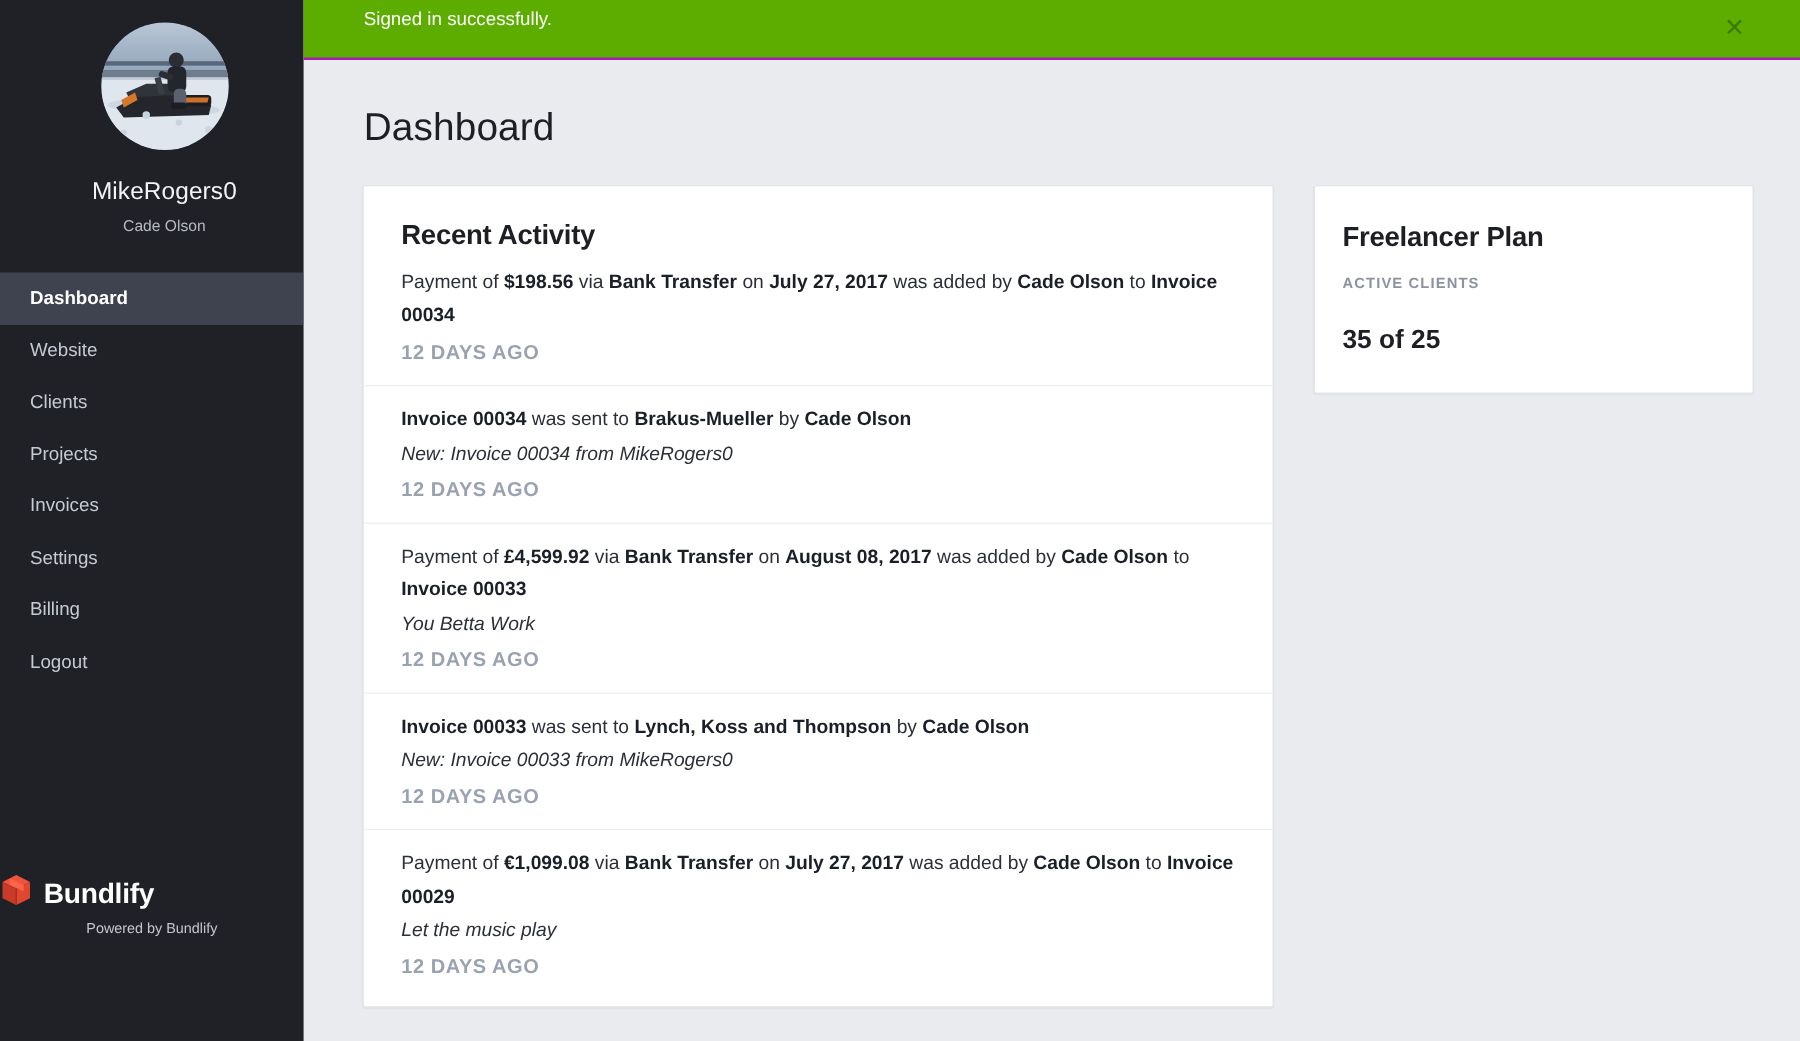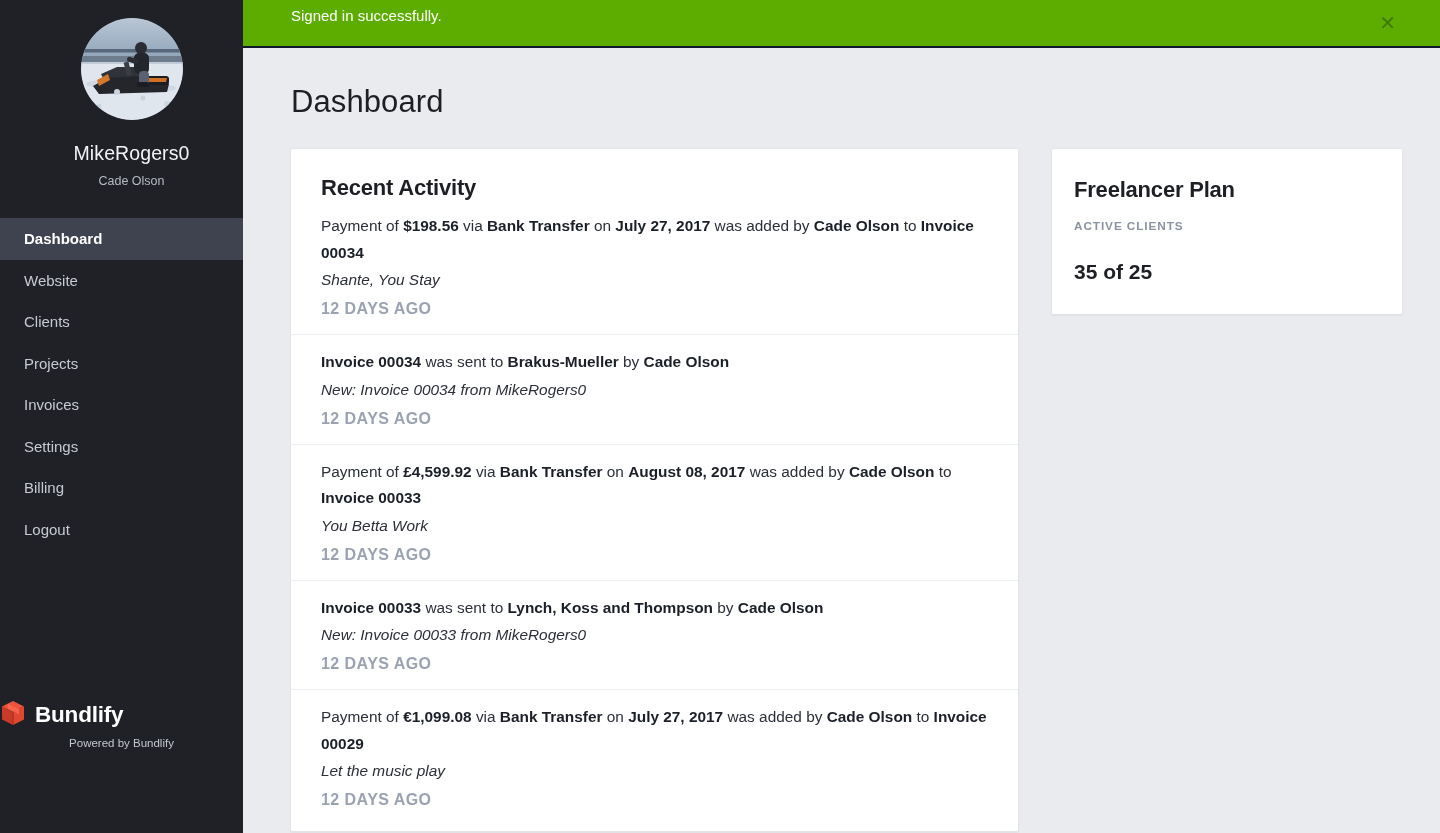--- a/index.html
+++ b/index.html
@@ -58,21 +58,21 @@
     font-size: 22.5px; color: #ffffff; font-weight: 700; letter-spacing: -.2px;
   }
   .brand-sub {
     margin-top: 7px; font-size: 11.5px; color: #c3c7cf;
   }
 
   
   .main { flex: 1 1 auto; position: relative; background: #eaebee; height: 833px; }
   .flash {
     height: 48px; background: #5cad00;
-    border-bottom: 2px solid #0f172a;
+    border-bottom: 2px solid #a21caf;
     display: flex; align-items: center;
     padding: 0 22px 15px 48px;
     position: relative;
   }
   .flash-text { color: #ffffff; font-size: 15px; }
   .flash-close {
     position: absolute; right: 44px; top: 50%; transform: translateY(-50%);
     color: #3f7a00; font-size: 20px; line-height: 1; cursor: pointer;
     font-weight: 400;
   }
@@ -216,21 +216,20 @@
     </div>
 
     <h1 class="page-title">Dashboard</h1>
 
     <div class="columns">
       <div class="card card-activity">
         <div class="card-head">Recent Activity</div>
         <div id="activity-list">
             <div class="activity first">
               <div class="act-line"><span>Payment of </span><b>$198.56</b><span> via </span><b>Bank Transfer</b><span> on </span><b>July 27, 2017</b><span> was added by </span><b>Cade Olson</b><span> to </span><b>Invoice 00034</b></div>
-              <div class="act-note">Shante, You Stay</div>
               <div class="act-time">12 DAYS AGO</div>
             </div>
             <div class="activity">
               <div class="act-line"><b>Invoice 00034</b><span> was sent to </span><b>Brakus-Mueller</b><span> by </span><b>Cade Olson</b></div>
               <div class="act-note">New: Invoice 00034 from MikeRogers0</div>
               <div class="act-time">12 DAYS AGO</div>
             </div>
             <div class="activity">
               <div class="act-line"><span>Payment of </span><b>£4,599.92</b><span> via </span><b>Bank Transfer</b><span> on </span><b>August 08, 2017</b><span> was added by </span><b>Cade Olson</b><span> to </span><b>Invoice 00033</b></div>
               <div class="act-note">You Betta Work</div>

